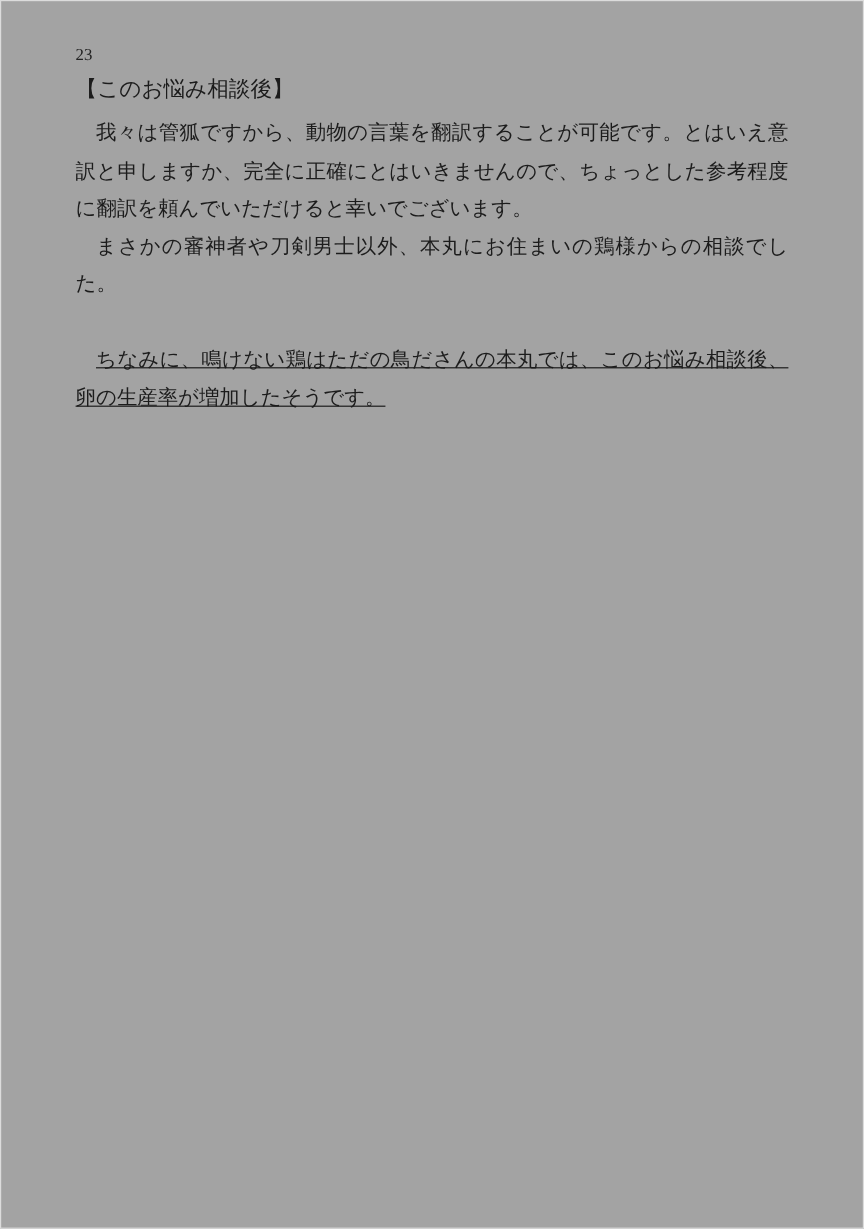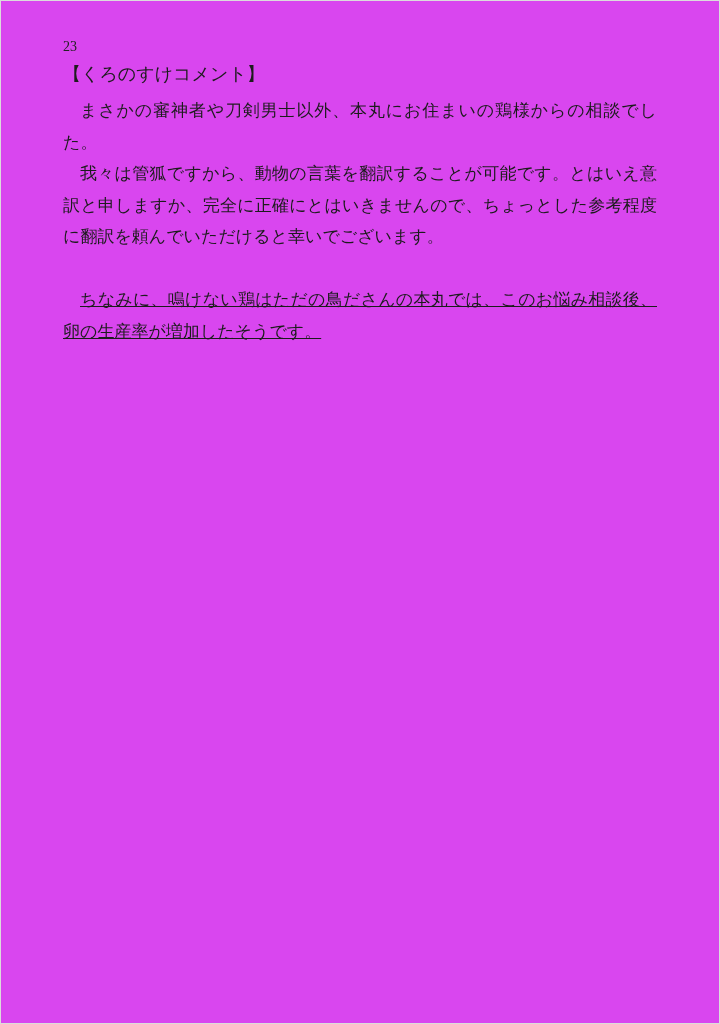--- a/index.html
+++ b/index.html
@@ -5,21 +5,21 @@
   html, body {
     margin: 0;
     padding: 0;
     background: #f4f4f4;
     font-family: "Liberation Serif", "DejaVu Serif", serif;
   }
   .page {
     position: relative;
     width: 718px;
     height: 1022px;
-    background: #d946ef;
+    background: #a3a3a3;
     border: 1px solid #dcdcdc;
     box-sizing: content-box;
     overflow: hidden;
     color: #1c1c1c;
   }
   .content {
     padding: 36px 62px 0 62px;
   }
   .page-number {
     font-size: 14px;
@@ -50,20 +50,20 @@
     margin-top: 31.5px;
     text-decoration: underline;
   }
 </style>
 </head>
 <body>
 
 <div class="page">
   <div class="content">
     <div class="page-number">23</div>
-    <h2 class="section-heading">【くろのすけコメント】</h2>
+    <h2 class="section-heading">【このお悩み相談後】</h2>
     <div class="body-text">
+      <p>我々は管狐ですから、動物の言葉を翻訳することが可能です。とはいえ意訳と申しますか、完全に正確にとはいきませんので、ちょっとした参考程度に翻訳を頼んでいただけると幸いでございます。</p>
       <p>まさかの審神者や刀剣男士以外、本丸にお住まいの鶏様からの相談でした。</p>
-      <p>我々は管狐ですから、動物の言葉を翻訳することが可能です。とはいえ意訳と申しますか、完全に正確にとはいきませんので、ちょっとした参考程度に翻訳を頼んでいただけると幸いでございます。</p>
       <p class="new-block">ちなみに、鳴けない鶏はただの鳥ださんの本丸では、このお悩み相談後、卵の生産率が増加したそうです。</p>
     </div>
   </div>
 </div>
 
 </body></html>

